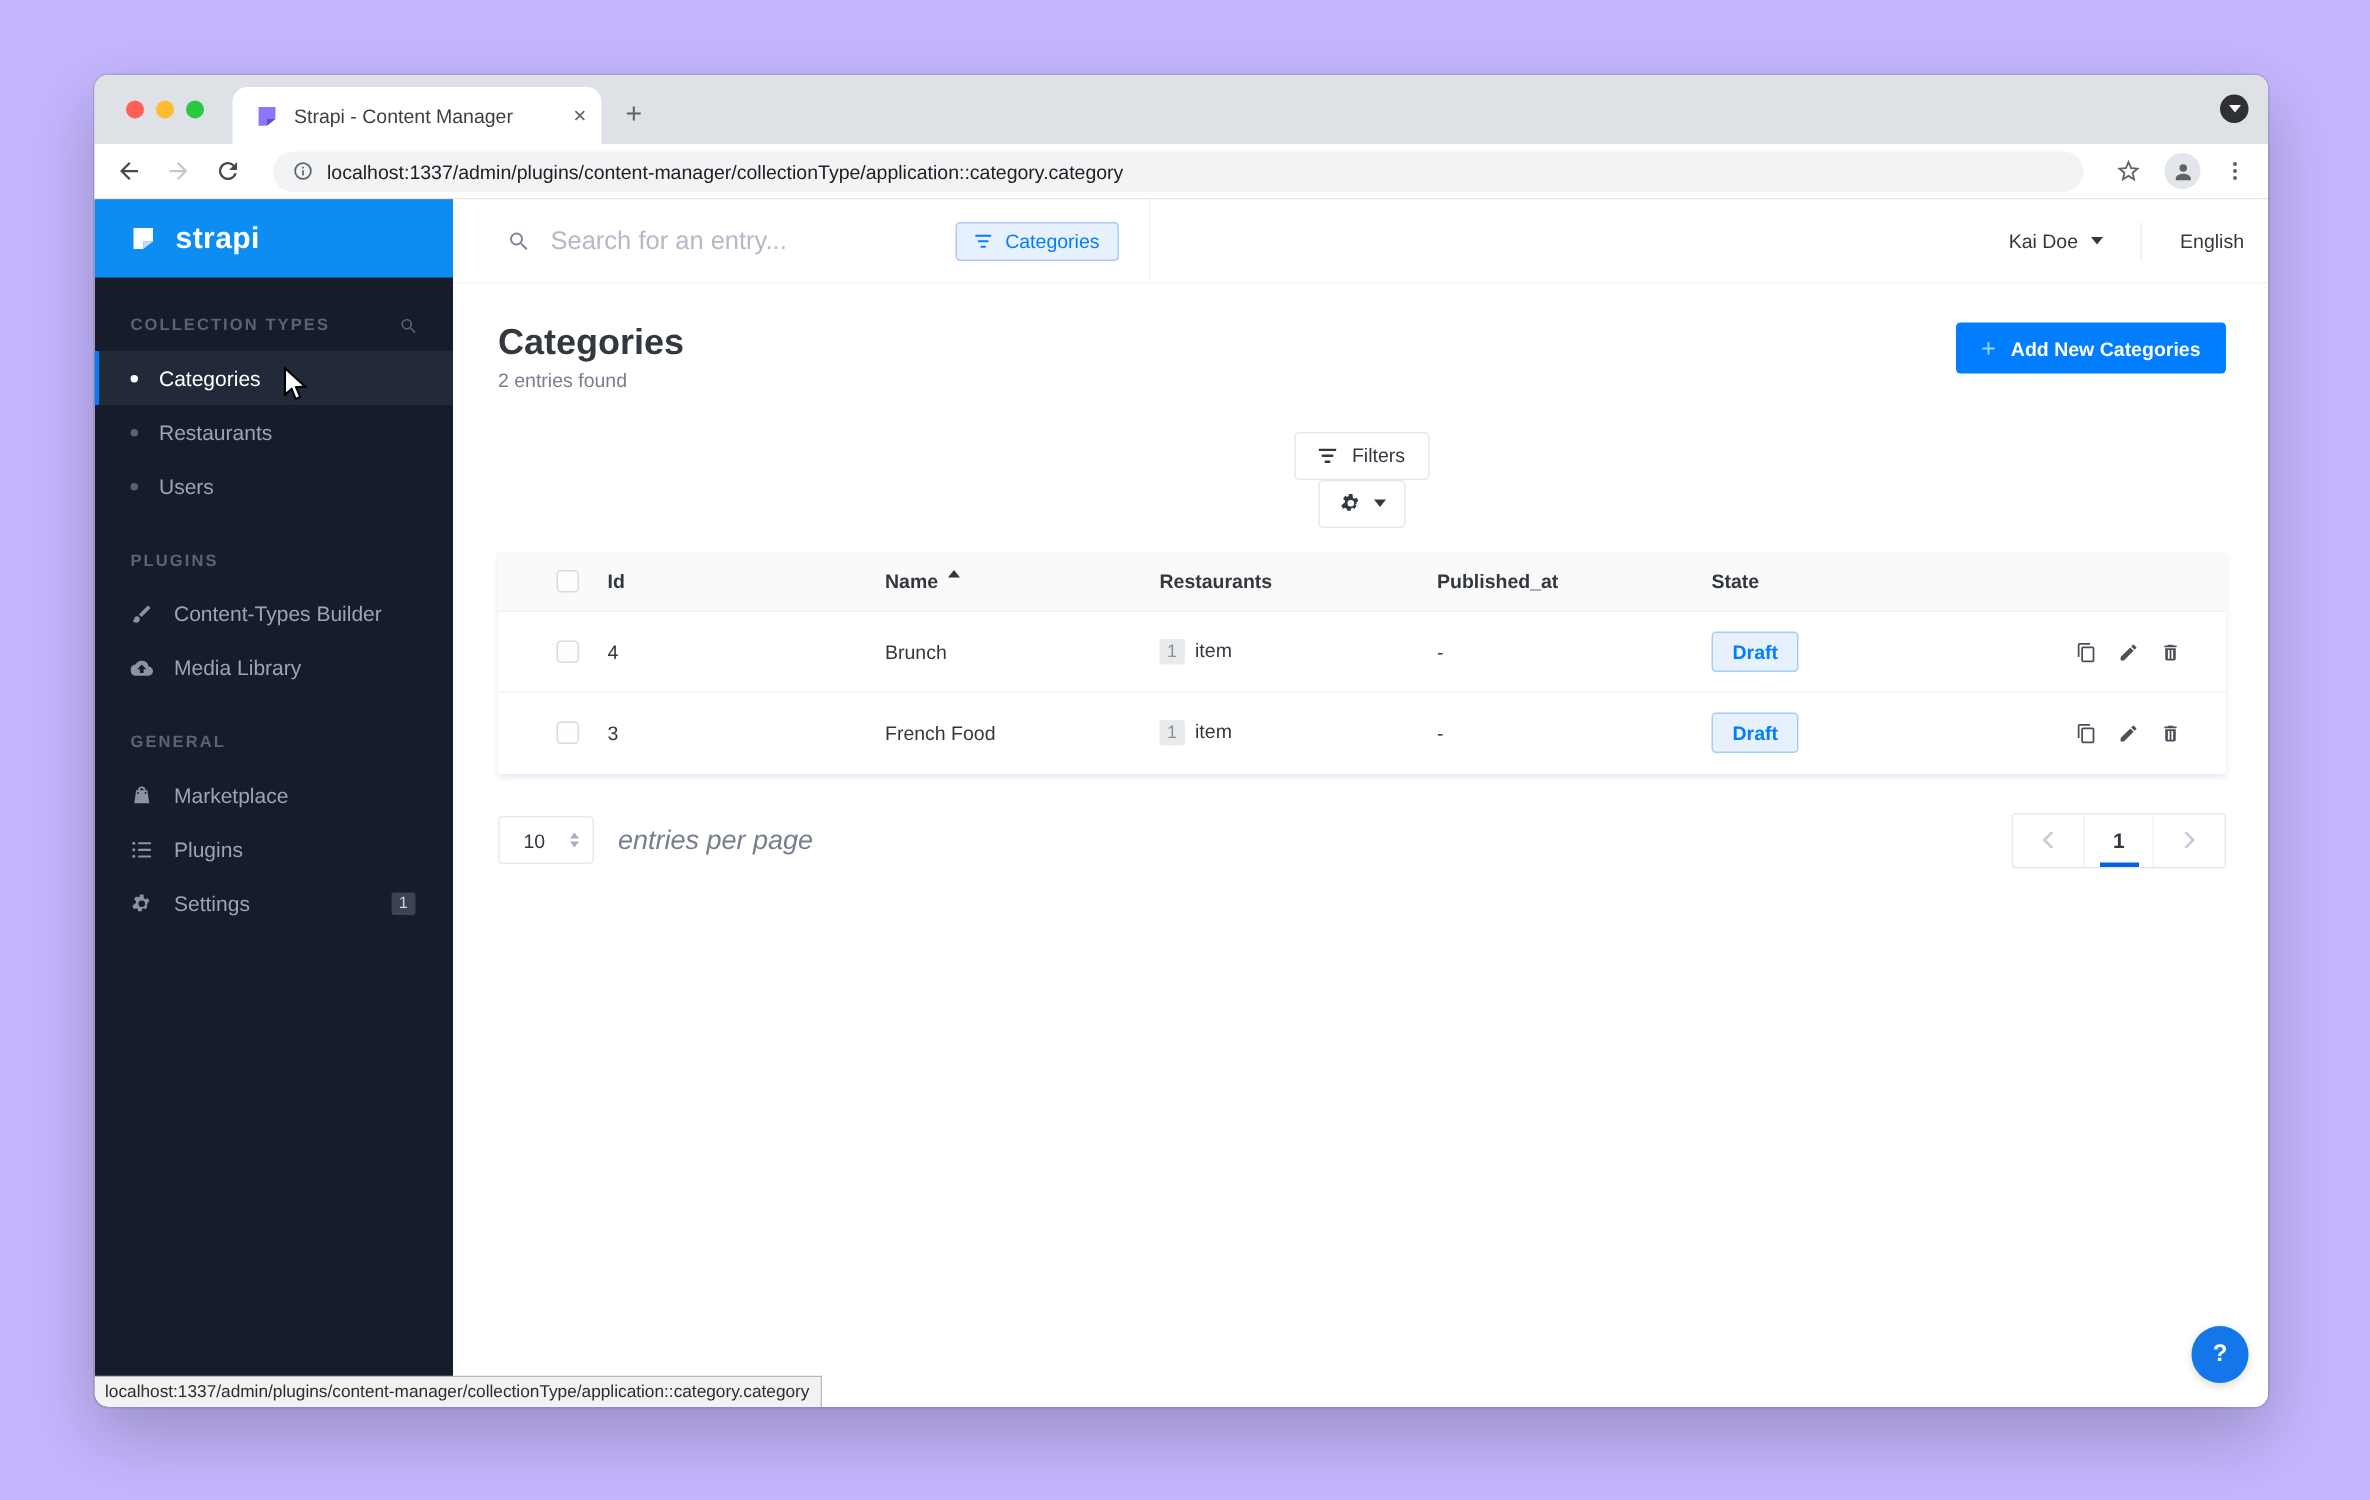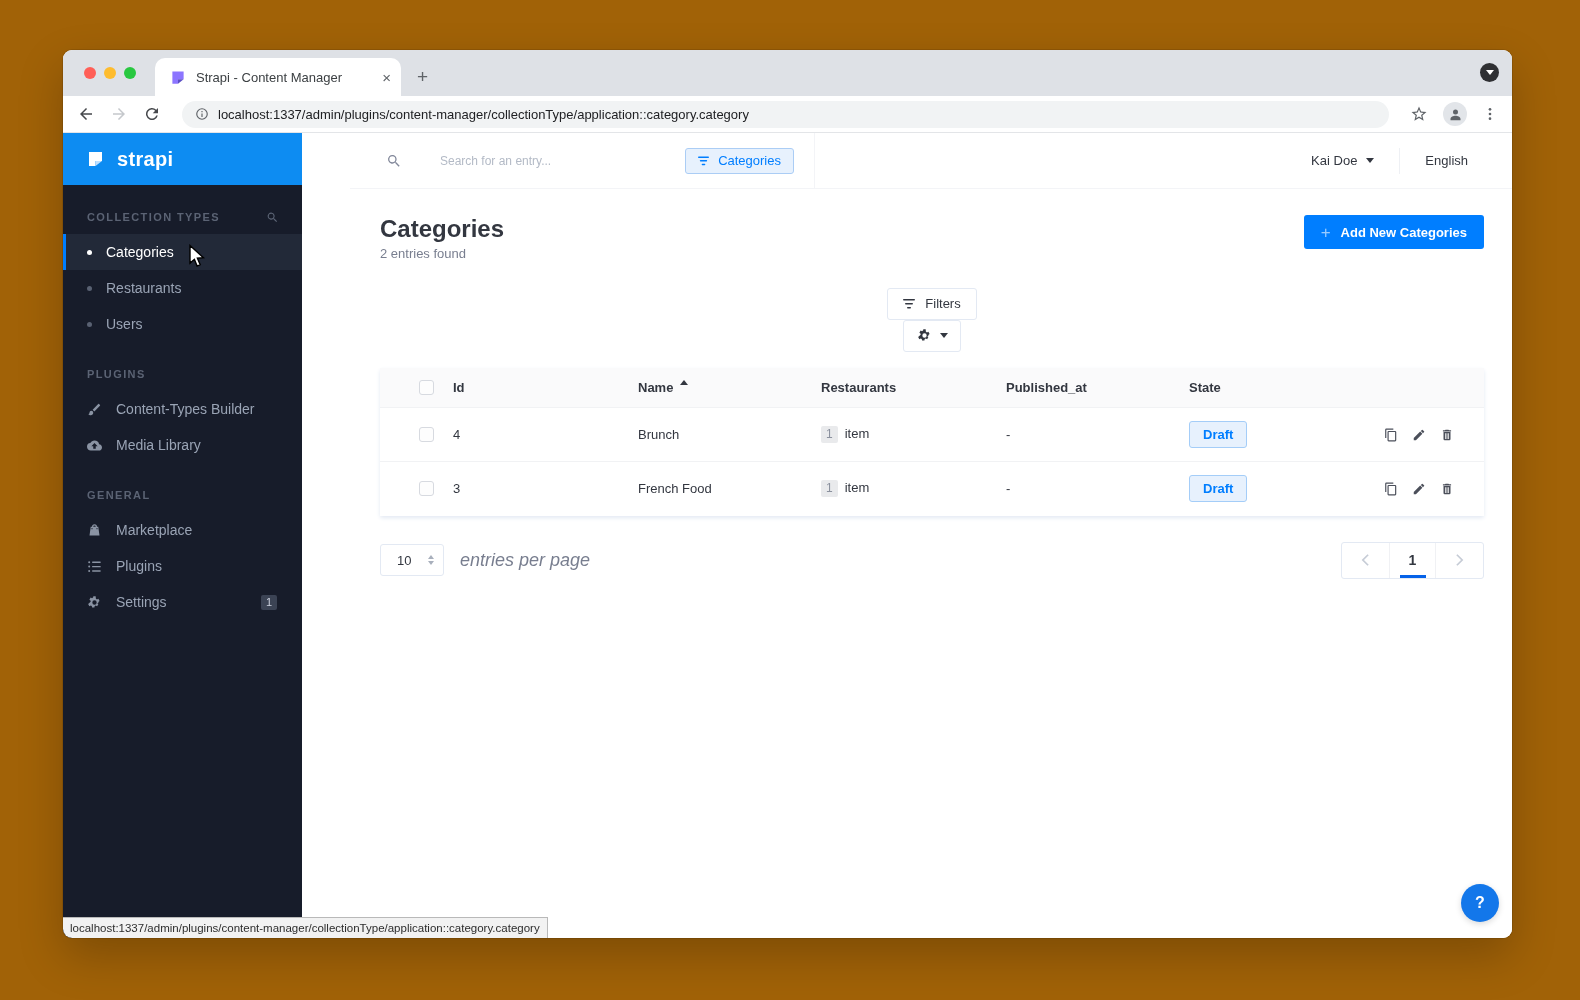--- a/index.html
+++ b/index.html
@@ -1,17 +1,17 @@
 <!DOCTYPE html>
 <html><head>
 <meta charset="utf-8">
 <style>
   * { margin:0; padding:0; box-sizing:border-box; }
   html,body { width:1580px; height:1000px; background:#fff; font-family:"Liberation Sans", sans-serif; }
-  .screen { position:relative; width:1580px; height:1000px; background:#a16207; overflow:hidden; }
+  .screen { position:relative; width:1580px; height:1000px; background:#c4b5fd; overflow:hidden; }
 
   
   .window { position:absolute; left:63px; top:50px; width:1449px; height:888px; background:#fff;
             border-radius:9px; overflow:hidden; display:flex; flex-direction:column;
             box-shadow:0 0 0 1px rgba(0,0,0,.10), 0 18px 45px rgba(0,0,0,.22); }
 
   
   .tabstrip { height:46px; background:#dee1e6; position:relative; display:flex; align-items:flex-end; flex:0 0 auto; }
   .traffic { position:absolute; left:21px; top:17px; display:flex; gap:8px; }
   .tl { width:12px; height:12px; border-radius:50%; }
@@ -28,21 +28,21 @@
   
   .toolbar { height:37px; background:#fff; border-bottom:1px solid #e3e5e8; display:flex; align-items:center;
              padding:0 14px; gap:15px; flex:0 0 auto; }
   .nav-ic { width:18px; height:18px; flex:0 0 auto; }
   .url-pill { flex:1; height:27px; background:#f1f3f4; border-radius:14px; display:flex; align-items:center;
               padding:0 13px; gap:9px; margin:0 6px; min-width:0; }
   .url-text { font-size:13px; color:#202124; white-space:nowrap; overflow:hidden; }
   .avatar { width:24px; height:24px; border-radius:50%; background:#e2e5e9; display:flex; align-items:center; justify-content:center; }
 
   
-  .app { flex:1; display:flex; min-height:0;gap:48px; }
+  .app { flex:1; display:flex; min-height:0; }
 
   
   .sidebar { width:239px; flex:0 0 auto; background:#171c2a; display:flex; flex-direction:column; overflow:hidden; }
   .logo-bar { height:52px; background:#0d8cf2; display:flex; align-items:center; padding-left:23px; gap:9px; flex:0 0 auto; }
   .logo-word { color:#fff; font-size:20px; font-weight:700; letter-spacing:.3px; }
   .side-section { margin-top:24px; }
   .section-head { display:flex; align-items:center; justify-content:space-between; padding:0 23px 0 24px; margin-bottom:9px; height:16px;text-align:right; }
   .section-label { font-size:11px; font-weight:700; letter-spacing:1.4px; color:#5b6374; }
   .side-item { height:36px; display:flex; align-items:center; padding-left:24px; gap:14px;
                color:#9aa4b5; font-size:14px; position:relative; cursor:default; }
@@ -51,25 +51,25 @@
   .side-item.active::before { content:""; position:absolute; left:0; top:0; bottom:0; width:3px; background:#007eff; }
   .side-item.active .bullet { background:#fff; }
   .side-ic { width:15px; height:15px; color:#8a93a3; flex:0 0 auto; }
   .count-badge { margin-left:auto; margin-right:25px; background:#3b4354; color:#ccd2de; font-size:11px;
                  line-height:15px; padding:0 5px; border-radius:2px; }
 
   
   .main { flex:1; display:flex; flex-direction:column; background:#fff; min-width:0; }
   .main-header { height:56px; display:flex; align-items:stretch; border-bottom:1px solid #f3f4f7; flex:0 0 auto; }
   .search-zone { flex:0 0 465px; display:flex; align-items:center; padding-left:36px; gap:13px; border-right:1px solid #f3f4f7; }
-  .search-input { border:none; outline:none; flex:1; font-size:12px; color:#333740; font-family:"Liberation Sans",sans-serif; background:transparent;margin-left:25px; }
+  .search-input { border:none; outline:none; flex:1; font-size:17px; color:#333740; font-family:"Liberation Sans",sans-serif; background:transparent; }
   .search-input::placeholder { color:#b3bac6; }
   .chip { display:flex; align-items:center; gap:9px; height:26px; padding:0 12px; margin-right:20px;
           background:#e7f1fd; border:1px solid #abcdf5; border-radius:3px; color:#007eff; font-size:13px; }
-  .header-right { flex:1; display:flex; align-items:center; justify-content:flex-end; padding-right:44px; }
+  .header-right { flex:1; display:flex; align-items:center; justify-content:flex-end; padding-right:16px; }
   .user-menu { display:flex; align-items:center; gap:9px; font-size:13px; color:#333740; }
   .caret { width:0; height:0; border-left:4px solid transparent; border-right:4px solid transparent; border-top:5px solid #333740; }
   .v-divider { width:1px; height:26px; background:#eef0f4; margin:0 25px; }
   .lang { font-size:13px; color:#333740; }
 
   
   .content { flex:1; padding:26px 28px 0 30px; position:relative; overflow:hidden; }
   .title-row { display:flex; justify-content:space-between; align-items:flex-start; }
   .page-title { font-size:24px; font-weight:700; color:#333740; line-height:1.15; }
   .page-sub { margin-top:3px; font-size:13px; color:#787e8f; }

